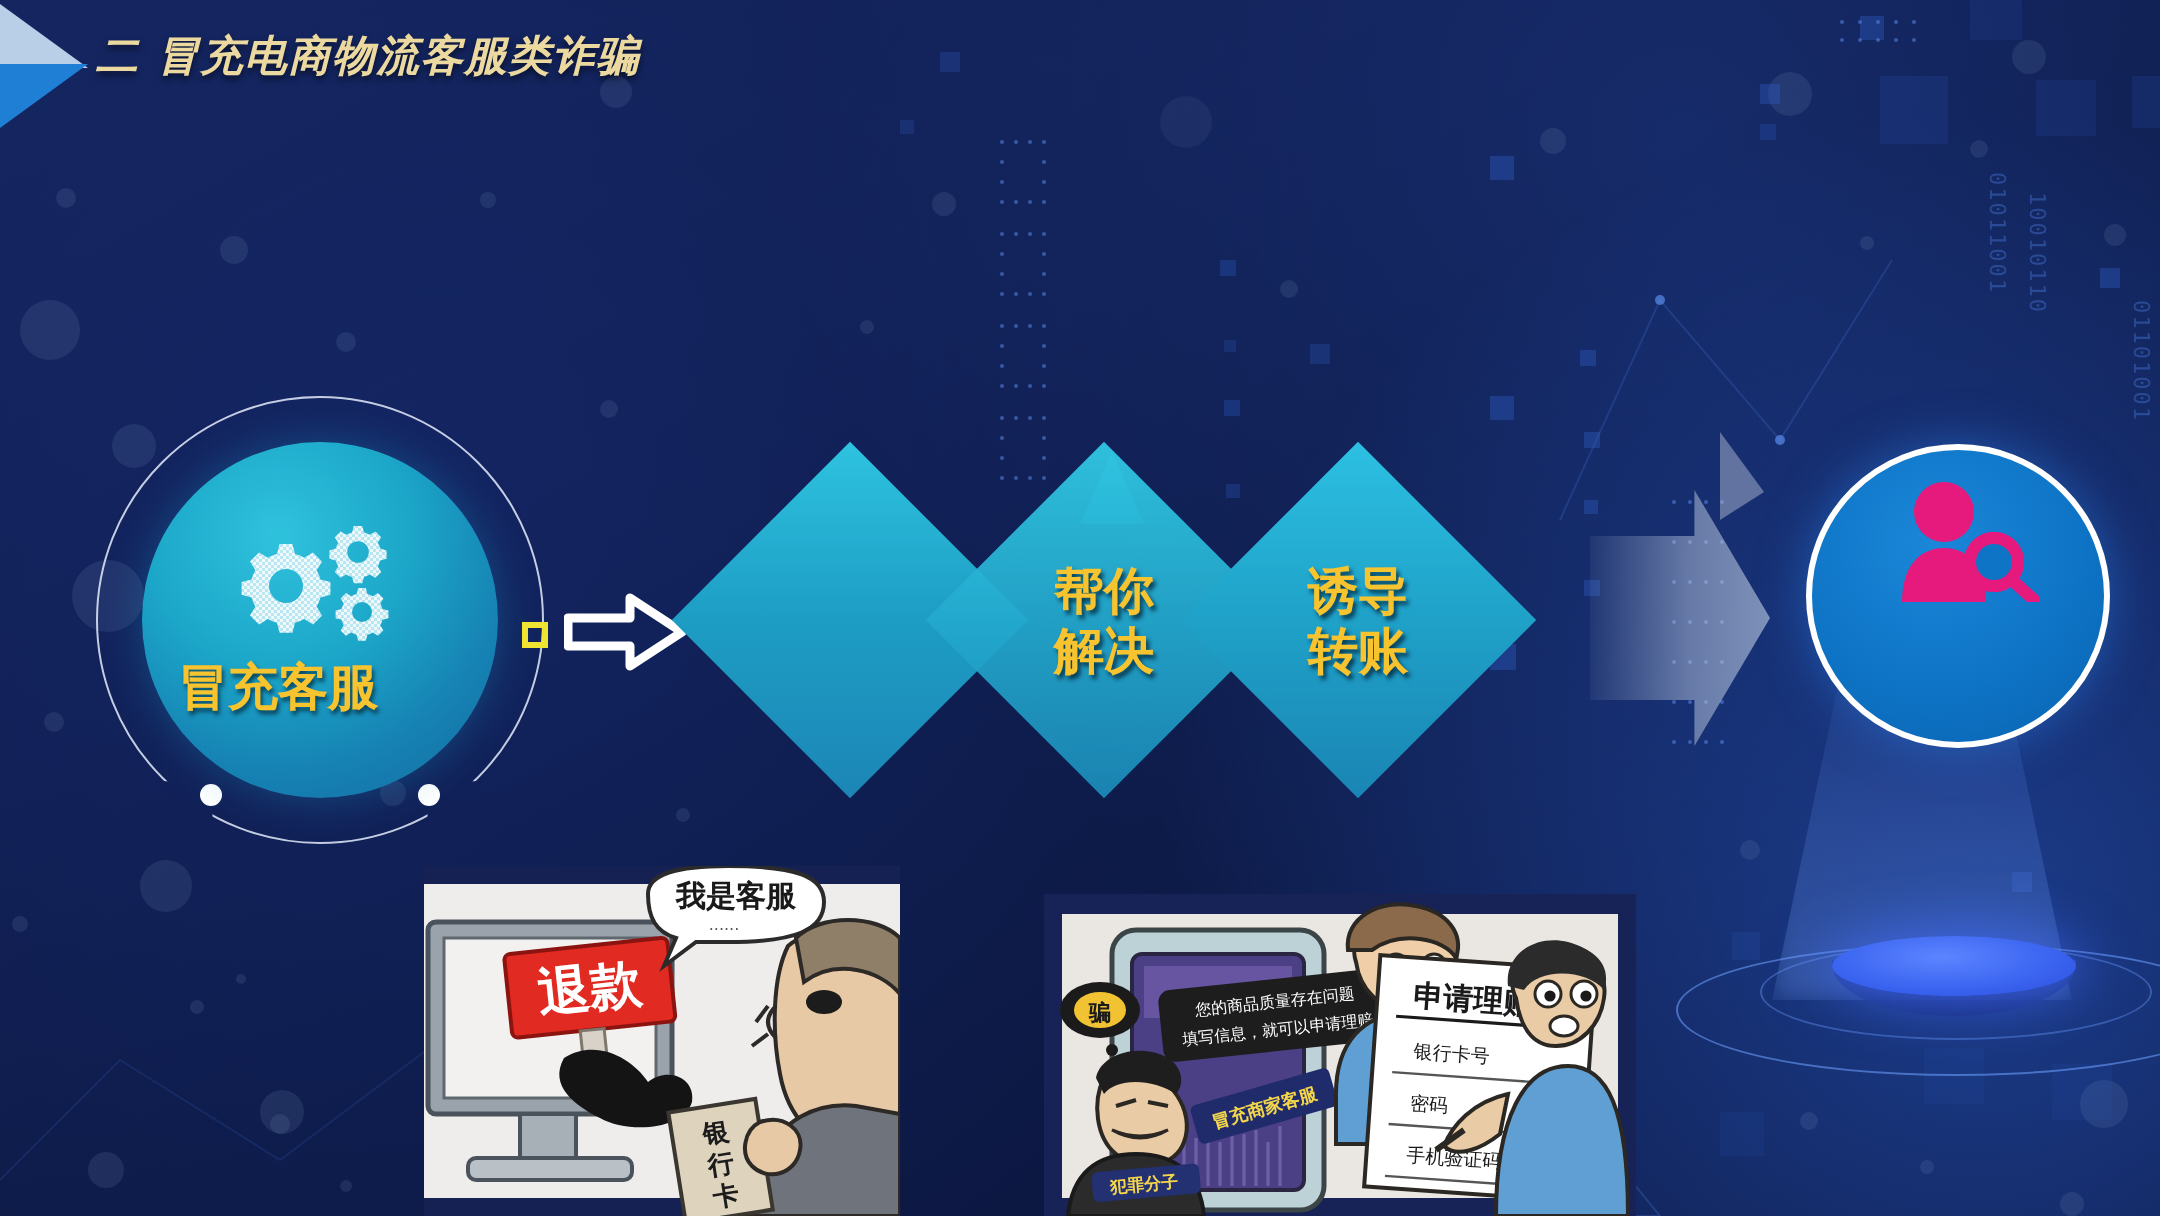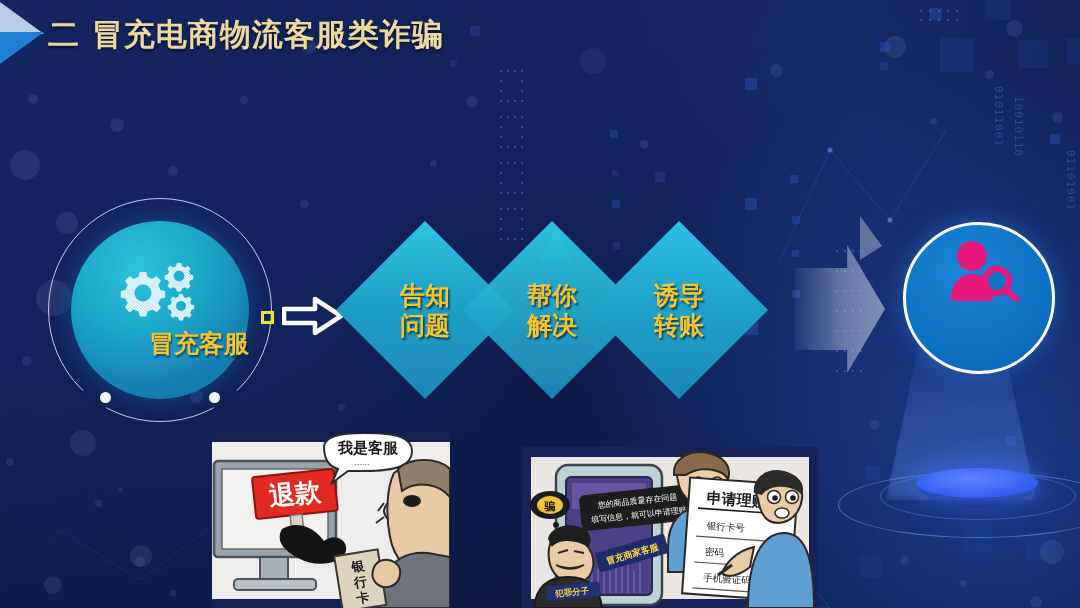--- a/index.html
+++ b/index.html
@@ -60,44 +60,45 @@
     background:#b9cfe8;
     clip-path:polygon(0 0, 0 100%, 100% 100%);
   }
   .chev .c2{
     position:absolute; left:0; top:32px; width:44px; height:32px;
     background:#1f7fd4;
     clip-path:polygon(0 0, 100% 0, 0 100%);
   }
   .title{
     position:absolute; left:48px; top:14px;
-    font-size:31px; font-weight:bold; letter-spacing:1px;
+    font-size:21px; font-weight:bold; letter-spacing:1px;
     color:#ecd9a0;
     font-family:"DejaVu Sans","Liberation Sans",sans-serif;
     text-shadow:0 2px 3px rgba(0,0,0,0.55);
     white-space:nowrap;
+    font-style:italic;
   }
   .hdr-dash{ position:absolute; background:#e4d08e; }
 
   
   .node-left{ position:absolute; left:48px; top:198px; width:224px; height:224px; }
   .node-ring{
     position:absolute; inset:0; border-radius:50%;
     border:1.6px solid rgba(228,236,250,0.85);
     clip-path:polygon(0 0,100% 0,100% 86%,74% 86%,74% 100%,26% 100%,26% 86%,0 86%);
   }
   .ring-dot{ position:absolute; width:11px; height:11px; border-radius:50%; background:#ffffff; }
   .node-disc{
     position:absolute; left:23px; top:23px; width:178px; height:178px; border-radius:50%;
     background:radial-gradient(circle at 38% 26%, #2fc2dd 0%, #1ca7c9 38%, #1683b4 68%, #15689f 100%);
     box-shadow:0 0 22px rgba(25,150,200,0.35);
   }
   .gears{ position:absolute; left:50%; top:40px; transform:translateX(-50%); width:86px; height:62px; }
   .node-label{
-    position:absolute; left:0; right:0; top:106px; text-align:right;
+    position:absolute; left:18px; right:0; top:106px; text-align:left;
     font-size:25px; font-weight:bold; color:#f7c430;
     font-family:"DejaVu Sans","Liberation Sans",sans-serif;
     text-shadow:1px 2px 2px rgba(0,40,60,0.75);
   }
 
   
   .mini-sq{
     position:absolute; left:261px; top:311px; width:13px; height:13px;
     border:3px solid #f0e433; background:transparent;
   }
@@ -421,22 +422,20 @@
   <div class="small-arrow">
     <svg viewBox="0 0 62 44" width="62" height="44">
       <path d="M2,15 L33,15 L33,5 L59,22 L33,39 L33,29 L2,29 Z" fill="none" stroke="#ffffff" stroke-width="4.5" stroke-linejoin="round"></path>
     </svg>
   </div>
 
   <div class="dia d1"></div>
   <div class="dia d2"></div>
   <div class="dia d3"></div>
 
-  <div class="dia-label l1">告知
-问题</div>
   <div class="dia-label l2">帮你
 解决</div>
   <div class="dia-label l3">诱导
 转账</div>
 
   <div class="big-arrow"></div>
 
   <div class="node-right">
     <div class="circle"></div>
     <div class="victim-icon">

